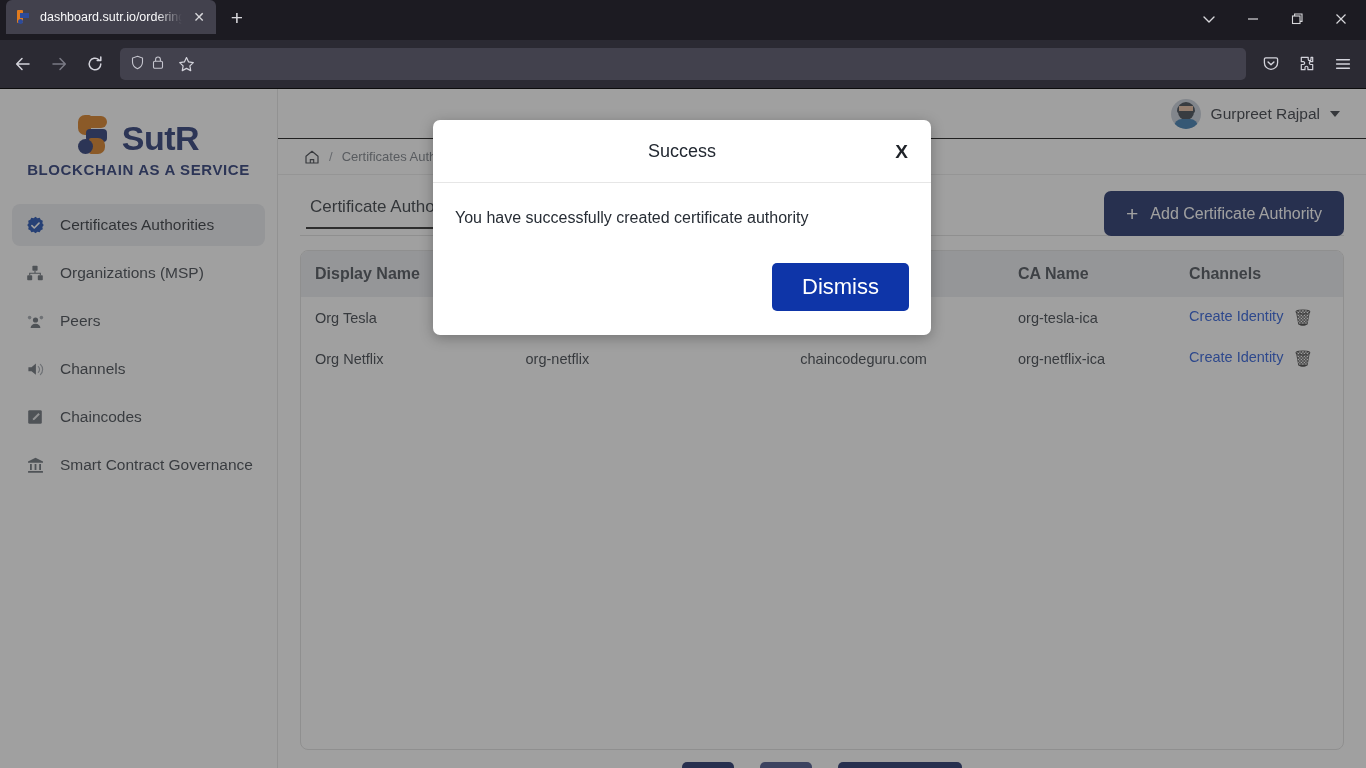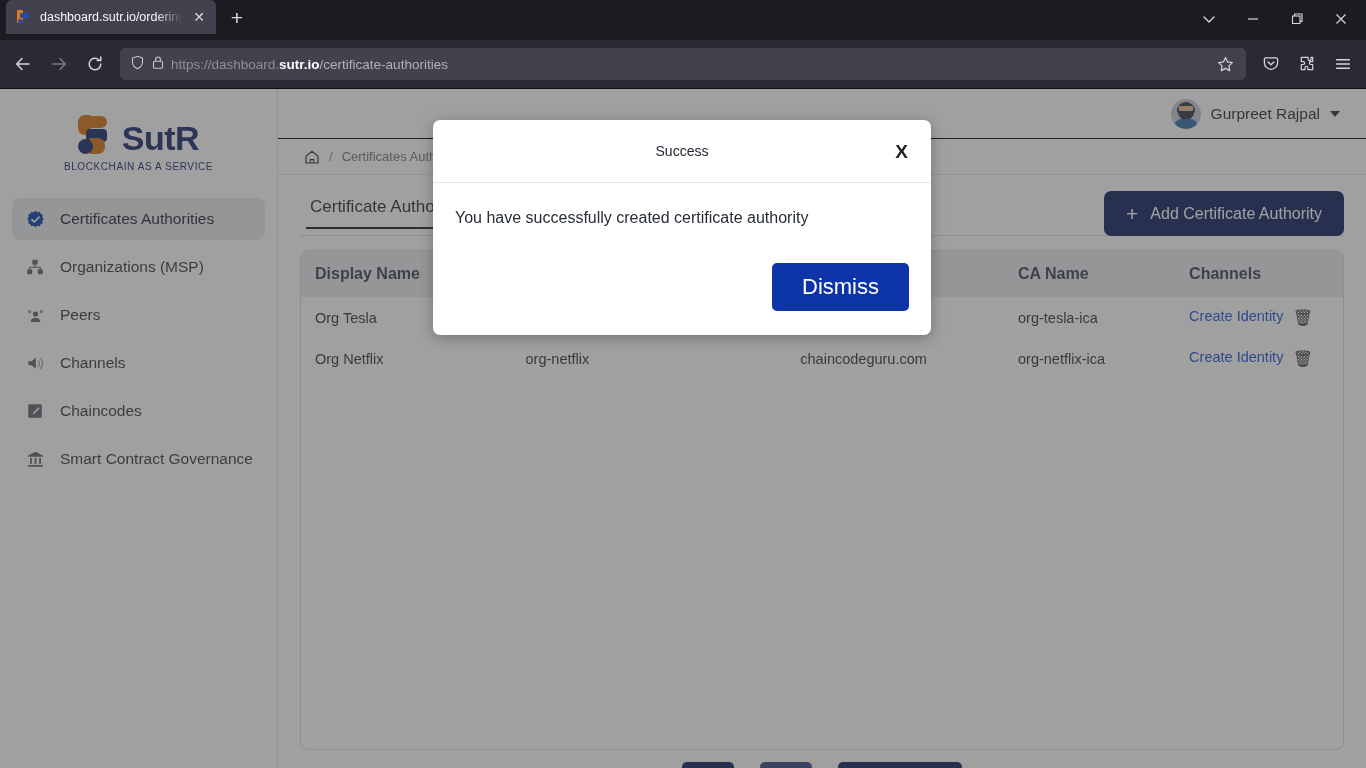--- a/index.html
+++ b/index.html
@@ -131,21 +131,21 @@
   }
   .logo-mark .m5 {
     position: absolute; left: 0; top: 24px; width: 15px; height: 15px;
     background: #17286b; border-radius: 50%;
   }
   .logo-text {
     font-size: 34px; font-weight: 700; color: #17286b;
     letter-spacing: -0.5px; line-height: 1;
   }
   .logo-sub {
-    font-size: 10px; font-weight: 400; color: #17286b;
+    font-size: 15px; font-weight: 700; color: #17286b;
     letter-spacing: 0.6px; margin-top: 6px;
   }
 
   .navlist { padding: 0 12px; }
   .navitem {
     display: flex; align-items: center; gap: 14px;
     height: 42px; padding: 0 12px; border-radius: 8px;
     margin-bottom: 6px; cursor: pointer;
   }
   .navitem.active { background: #e9eaee; }
@@ -276,21 +276,21 @@
     width: 498px; background: #ffffff;
     border-radius: 7px; z-index: 21;
     box-shadow: 0 3px 14px rgba(0,0,0,0.28);
     display: flex; flex-direction: column;
   }
   .modal-head {
     position: relative; height: 63px;
     display: flex; align-items: center; justify-content: center;
     border-bottom: 1px solid #e6e6e6;
   }
-  .modal-title { font-size: 14px; color: #222831; }
+  .modal-title { font-size: 18px; color: #222831; }
   .modal-x {
     position: absolute; right: 23px; top: 50%;
     transform: translateY(-50%);
     font-size: 19px; font-weight: 700; color: #1e2228;
     cursor: pointer; line-height: 1;
   }
   .modal-body {
     padding: 26px 22px 18px 22px; min-height: 80px;
   }
   .modal-msg { font-size: 16px; color: #272d35; }
@@ -368,21 +368,20 @@
         <svg width="15" height="15" viewBox="0 0 15 15">
             <path d="M7.5 1.3l5 1.8v4c0 3.1-2.2 5.5-5 6.6-2.8-1.1-5-3.5-5-6.6v-4z" stroke="#c5c5ce" stroke-width="1.1" fill="none"></path>
           </svg>
       </span>
       <span>
         <svg width="14" height="15" viewBox="0 0 14 15">
             <rect x="2.5" y="6.2" width="9" height="7" rx="1.2" stroke="#c5c5ce" stroke-width="1.1" fill="none"></rect>
             <path d="M4.6 6.2V4.4a2.4 2.4 0 0 1 4.8 0v1.8" stroke="#c5c5ce" stroke-width="1.1" fill="none"></path>
           </svg>
       </span>
-      <span class="url-text"><span>https://dashboard.</span><b>sutr.io</b><span class="after">/certificate-authorities</span></span>
       <span class="star-btn">
         <svg width="17" height="17" viewBox="0 0 17 17">
             <path d="M8.5 1.6l2.1 4.3 4.7.7-3.4 3.3.8 4.7-4.2-2.2-4.2 2.2.8-4.7L1.7 6.6l4.7-.7z" stroke="#d4d4dc" stroke-width="1.2" fill="none" stroke-linejoin="round"></path>
           </svg>
       </span>
     </div>
 
     <div class="navbtn">
       <svg width="18" height="18" viewBox="0 0 18 18">
           <path d="M2.4 4.2c0-.8.6-1.4 1.4-1.4h10.4c.8 0 1.4.6 1.4 1.4v3.6c0 3.6-2.9 6.5-6.6 6.5S2.4 11.4 2.4 7.8z" stroke="#d4d4dc" stroke-width="1.3" fill="none"></path>

